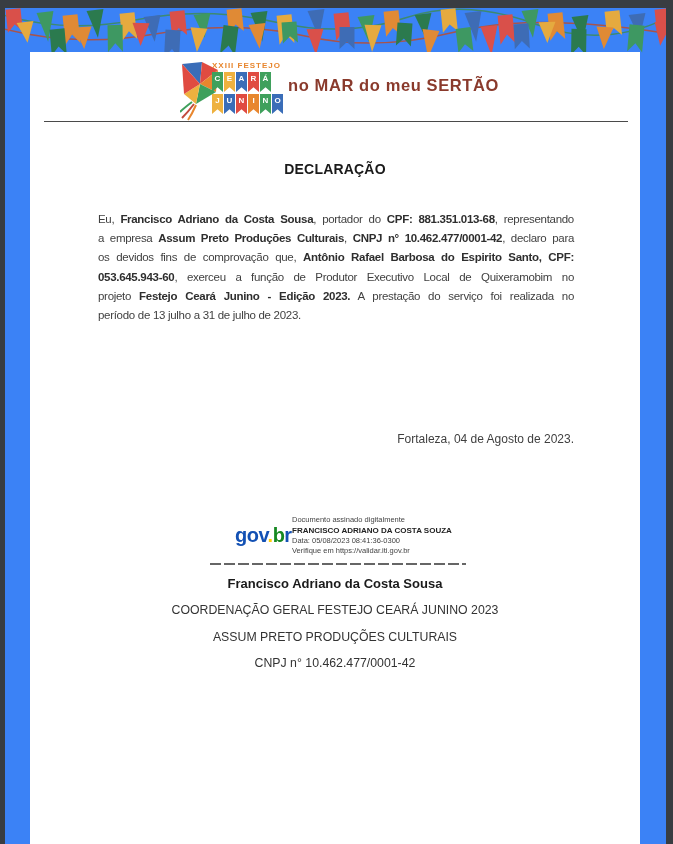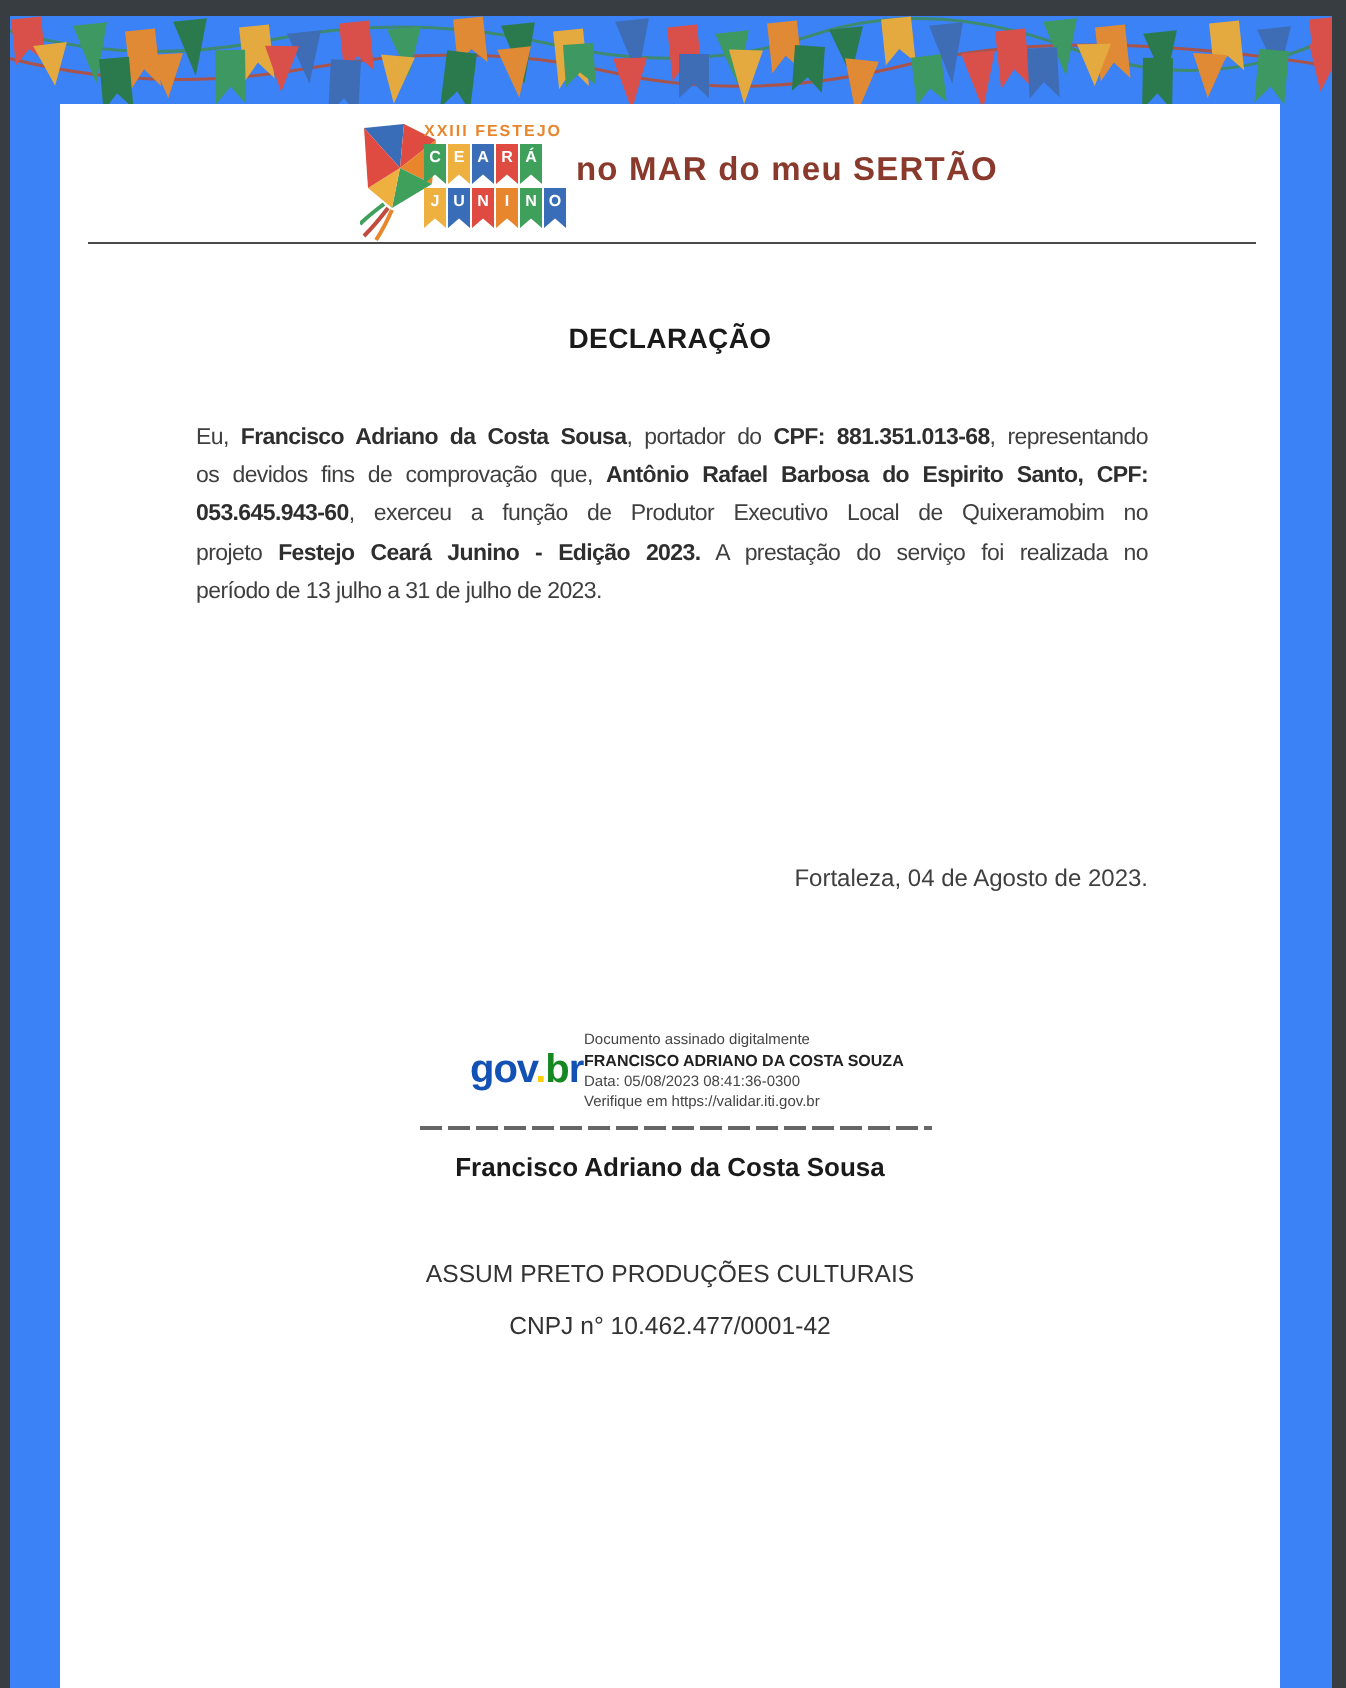--- a/index.html
+++ b/index.html
@@ -146,38 +146,40 @@
       <div class="slogan">
         <div class="l2">no MAR do meu SERTÃO</div>
       </div>
 
       <div class="logo-hr"></div>
 
       <div class="doc-title">DECLARAÇÃO</div>
 
       <div class="body-text">
         <div class="bline"><span>Eu, </span><b>Francisco Adriano  da Costa Sousa</b><span>, portador do </span><b>CPF: 881.351.013-68</b><span>, representando</span></div>
+        <div class="bline"><span>a empresa </span><b>Assum Preto Produções Culturais</b><span>, </span><b>CNPJ n° 10.462.477/0001-42</b><span>, declaro para</span></div>
         <div class="bline"><span>os devidos fins de comprovação que, </span><b>Antônio Rafael Barbosa do Espirito Santo, CPF:</b></div>
         <div class="bline"><b>053.645.943-60</b><span>, exerceu a função de Produtor Executivo Local de Quixeramobim no</span></div>
         <div class="bline"><span>projeto </span><b>Festejo Ceará Junino - Edição 2023.</b><span> A prestação do serviço foi realizada no</span></div>
         <div class="bline last"><span>período de 13 julho a 31 de julho de 2023.</span></div>
       </div>
 
       <div class="date-line">Fortaleza, 04 de Agosto de 2023.</div>
 
       <div class="govbr-logo"><span class="gb-gov">gov</span><span class="gb-dot">.</span><span class="gb-b">b</span><span class="gb-r">r</span></div>
 
       <div class="sig-meta">
         <div class="m1">Documento assinado digitalmente</div>
         <div class="m2">FRANCISCO ADRIANO DA COSTA SOUZA</div>
         <div class="m3">Data: 05/08/2023 08:41:36-0300</div>
         <div class="m4">Verifique em https://validar.iti.gov.br</div>
       </div>
 
       <div class="sig-line"></div>
 
       <div class="sig-name">Francisco Adriano da Costa Sousa</div>
+      <div class="sig-role">COORDENAÇÃO GERAL FESTEJO CEARÁ JUNINO 2023</div>
       <div class="sig-company">ASSUM PRETO PRODUÇÕES CULTURAIS</div>
       <div class="sig-cnpj">CNPJ n° 10.462.477/0001-42</div>
 
     </div>
   </div>
 </div>
 
 </body></html>

